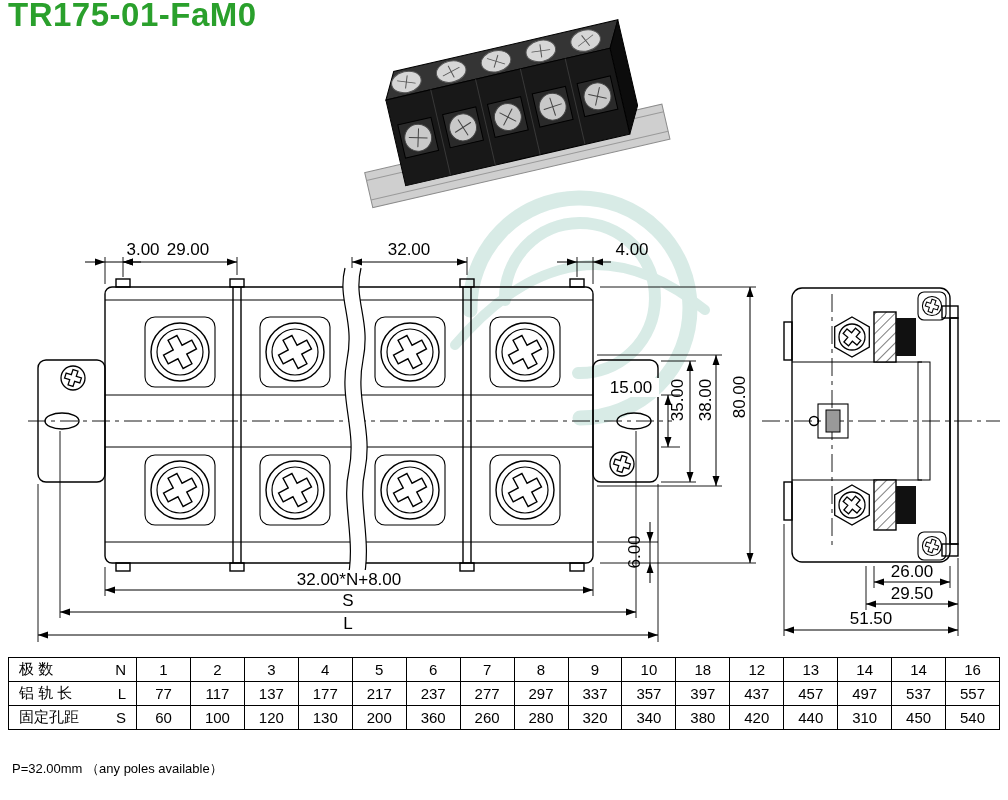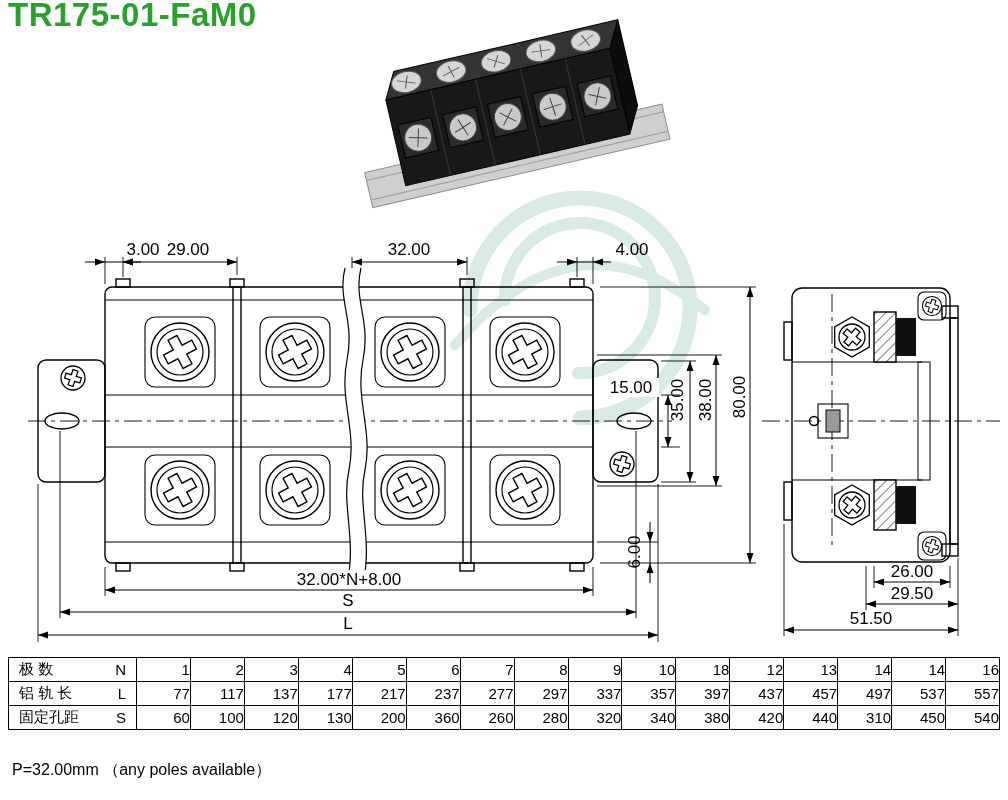--- a/index.html
+++ b/index.html
@@ -4,26 +4,26 @@
 <style>
   :root{ --title-c:#2aa02c; --wm:#a9d3c8; }
   html,body{margin:0;padding:0;background:#fff;}
   .page{position:relative;width:1008px;height:800px;background:#fff;overflow:hidden;
         font-family:"Liberation Sans",sans-serif;}
   svg.draw{position:absolute;left:0;top:0;}
   .title{position:absolute;left:8px;top:-4px;margin:0;font-size:33px;font-weight:bold;
          color:var(--title-c);letter-spacing:.5px;font-family:"Liberation Sans",sans-serif;}
   .spec{position:absolute;left:8px;top:657px;}
   table{border-collapse:collapse;width:992px;table-layout:fixed;}
-  td{border:1px solid #000;text-align:right;font:15px "Liberation Sans",sans-serif;
+  td{border:1px solid #000;text-align:center;font:15px "Liberation Sans",sans-serif;
      height:23px;padding:0;color:#000;}
   td.lbl{padding:0;}
   .lblwrap{display:flex;justify-content:space-between;align-items:center;padding:0 10px;}
   col.c0{width:128px;}
-  .footer{position:absolute;left:12px;top:760px;font-size:16px;color:#000;}
+  .footer{position:absolute;left:12px;top:760px;font-size:13px;color:#000;}
   .dt{font-size:17px;fill:#000;stroke:none;text-anchor:middle;font-family:"Liberation Sans",sans-serif;}
 </style>
 </head>
 <body>
 
 <div class="page">
 
 <svg class="draw" width="1008" height="800" viewBox="0 0 1008 800">
   <defs>
     <marker id="ar" markerWidth="12" markerHeight="9" refX="11" refY="4.5" orient="auto-start-reverse" markerUnits="userSpaceOnUse">

